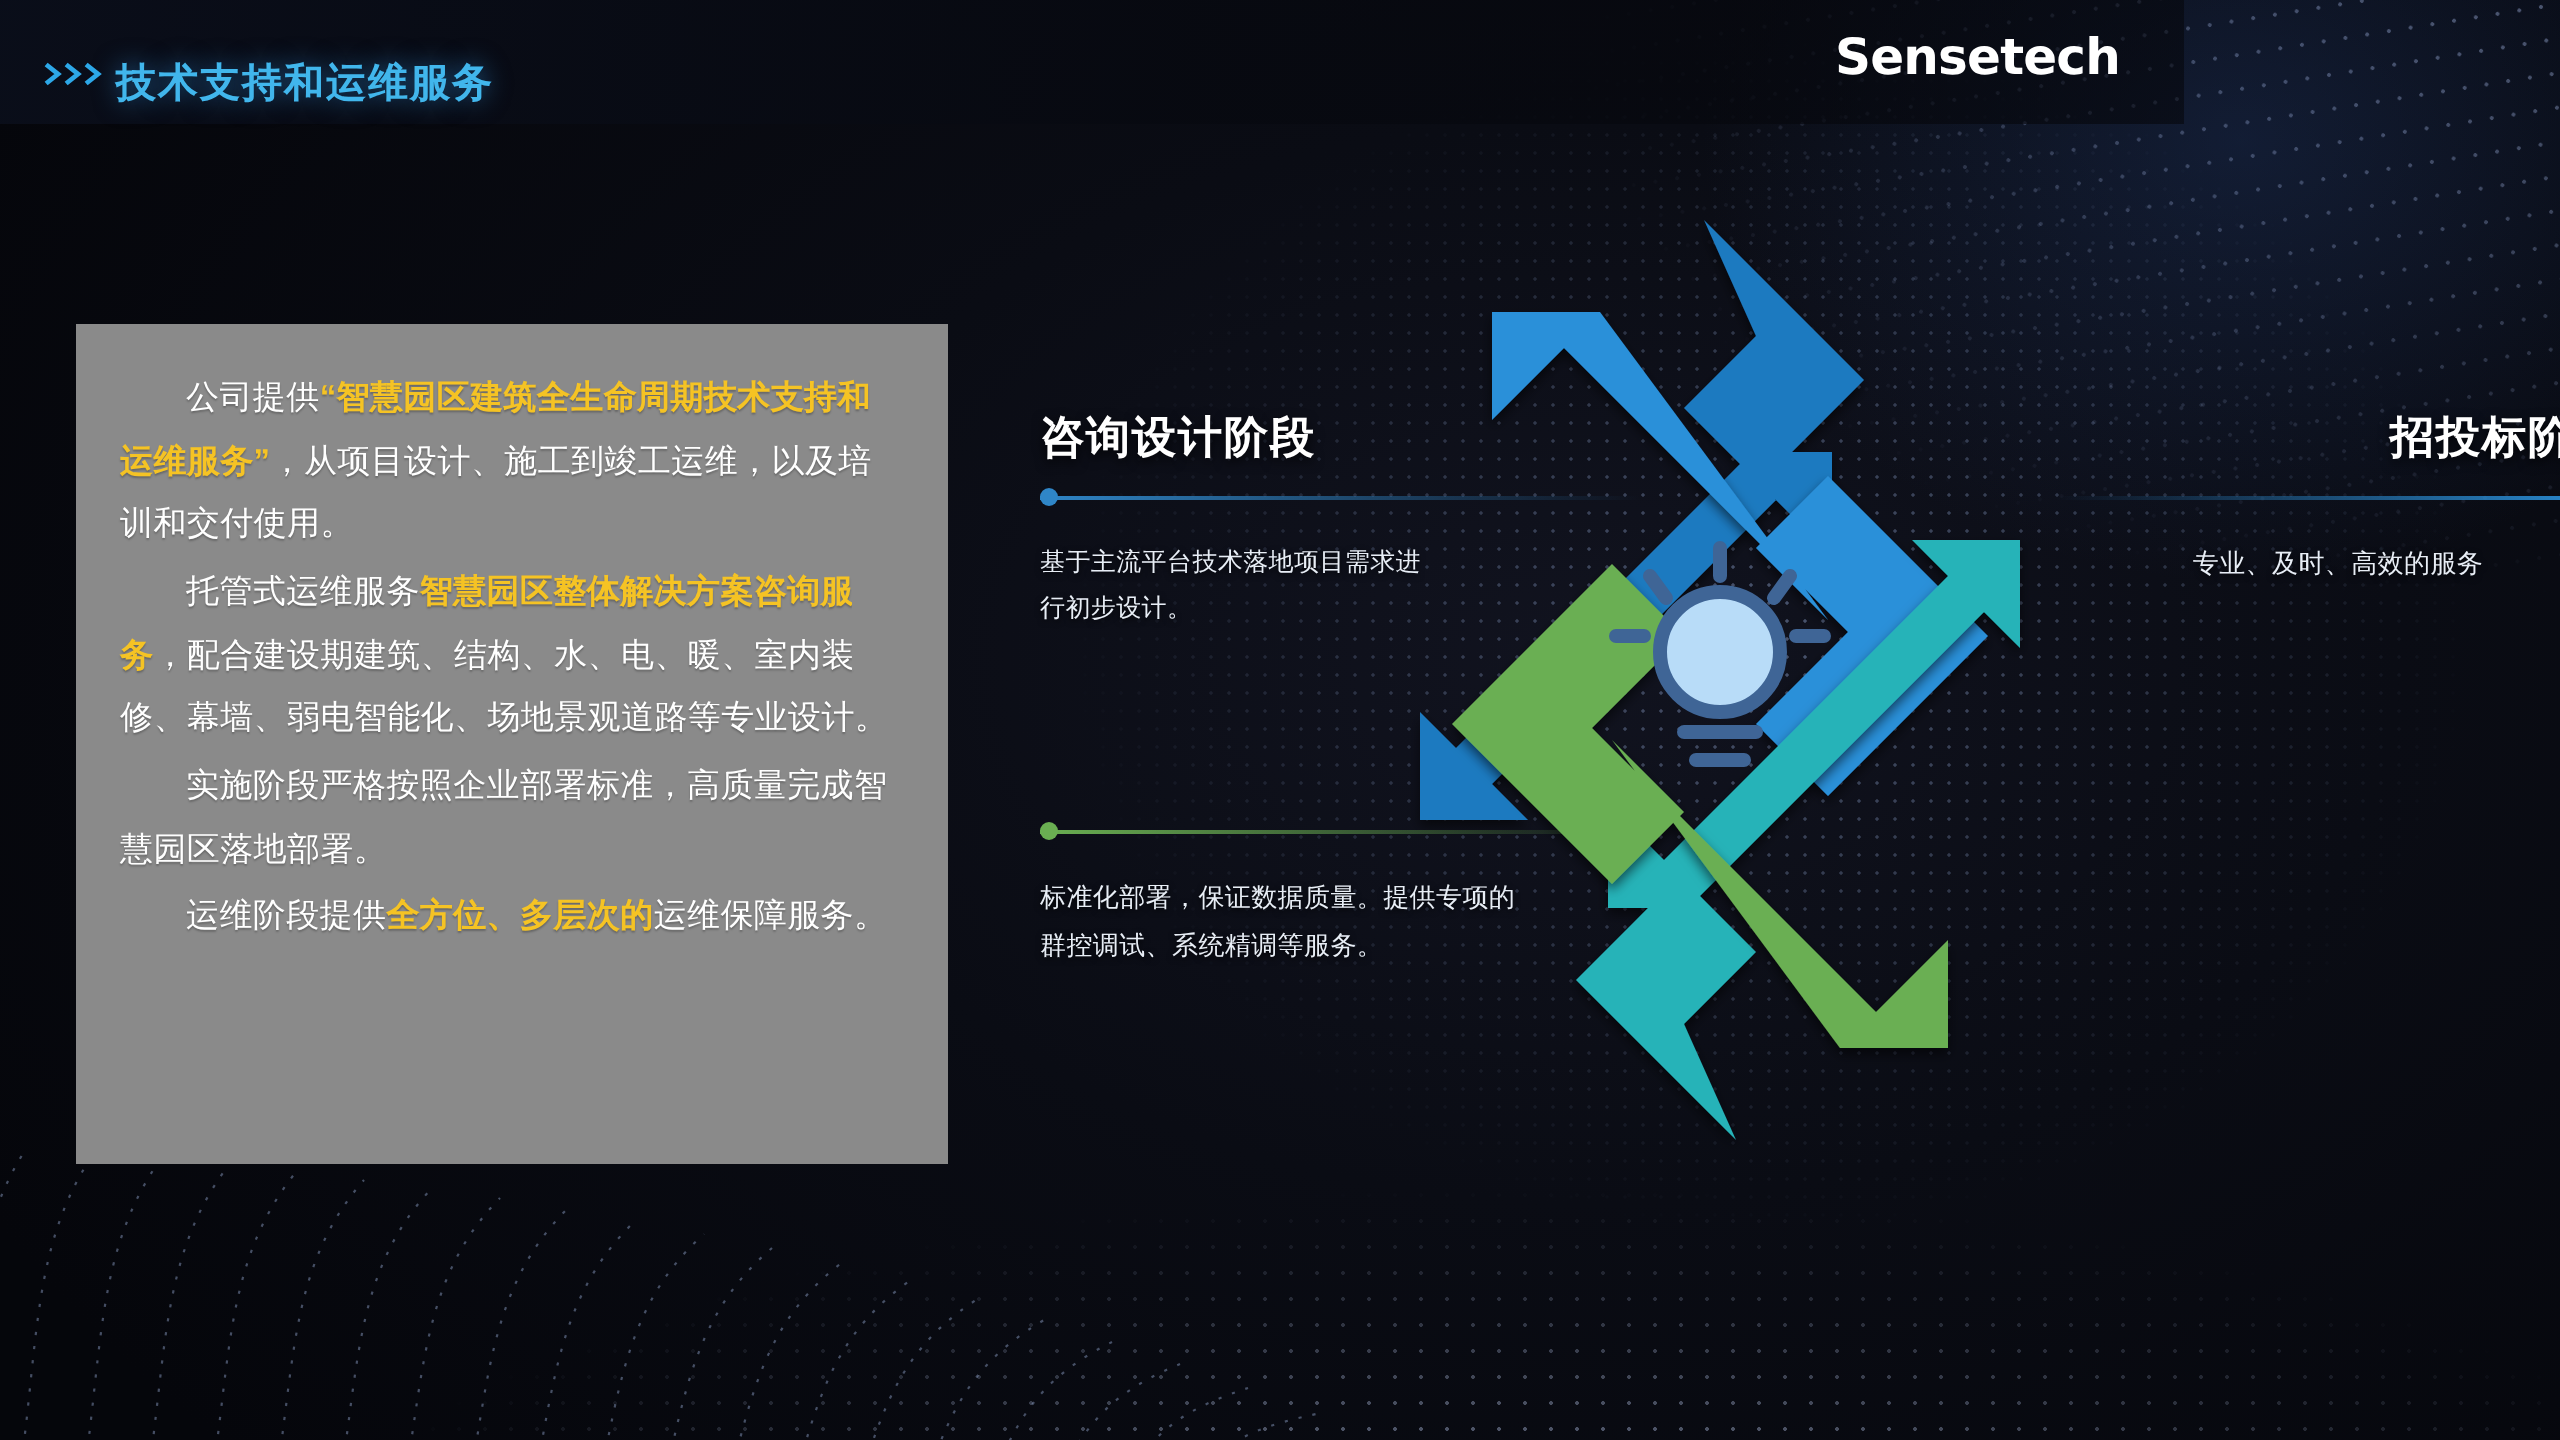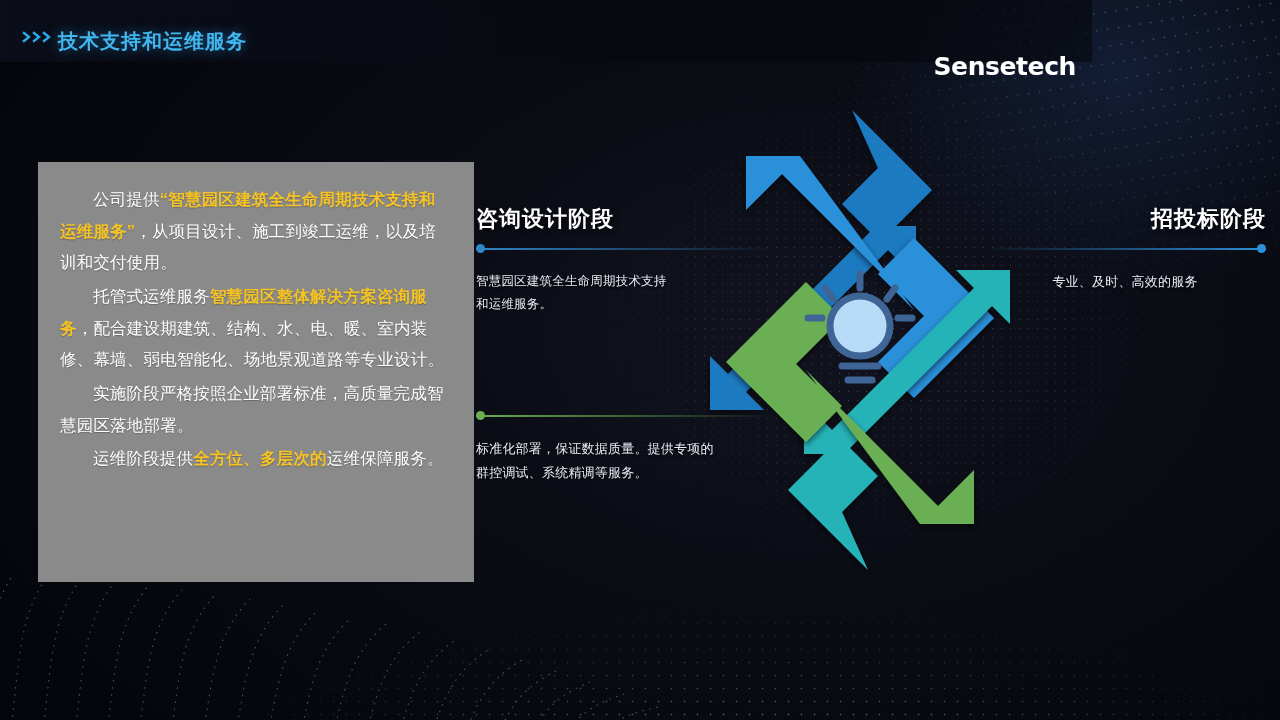--- a/index.html
+++ b/index.html
@@ -63,24 +63,23 @@
     display: flex; gap: 2px; align-items: center;
     color: #2da8e8; font-size: 17px; font-weight: bold; letter-spacing: -1px;
   }
   .chev svg { display: block; }
   .header-title {
     position: absolute; left: 58px; top: 28px;
     color: #41b6ec; font-size: 20px; font-weight: bold; letter-spacing: 1px;
     text-shadow: 0 0 12px rgba(50,150,230,.55);
   }
   .logo {
-    position: absolute; right: 16px; top: 14px;
+    position: absolute; right: 32px; top: 14px;
     color: #ffffff; font-size: 25px; font-weight: bold; letter-spacing: -0.4px;
     font-family: "DejaVu Sans", "Liberation Sans", sans-serif;
-    margin-top: 38px;
   }
 
   
   .panel {
     position: absolute; left: 38px; top: 162px; width: 436px; height: 420px;
     background: #8a8a8a;
     padding: 22px 24px 18px 22px;
   }
   .panel-pointer {
     position: absolute; left: 426px; top: 292px;
@@ -94,21 +93,21 @@
     font-size: 16.5px;
     line-height: 1.92;
     text-indent: 2em;
     letter-spacing: .2px;
     text-shadow: 0 1px 1px rgba(0,0,0,.25);
   }
   .panel p + p { margin-top: 2px; }
   .hl { color: #f5c324; font-weight: bold; }
 
   
-  .stage { position: absolute; }
+  .stage { position: absolute; margin-left: 44px; }
   .stage .s-title {
     color: #ffffff; font-size: 22px; font-weight: bold; letter-spacing: 1px;
     text-shadow: 0 2px 6px rgba(0,0,0,.8);
     white-space: nowrap;
   }
   .rule { position: relative; height: 10px; margin-top: 10px; }
   .rule .line {
     position: absolute; top: 4px; height: 2px; left: 0; right: 0;
   }
   .rule .dot {
@@ -290,21 +289,21 @@
       </g>
     </svg>
   </div>
 
   <div class="stage" id="stage-consult">
     <div class="s-title">咨询设计阶段</div>
     <div class="rule">
       <div class="line" style="background:linear-gradient(90deg,#2f86c8,rgba(47,134,200,0));"></div>
       <div class="dot" style="left:0;background:#2f86c8;"></div>
     </div>
-    <div class="s-desc">智慧园区建筑全生命周期技术支持和运维服务。</div>
+    <div class="s-desc">基于主流平台技术落地项目需求进行初步设计。</div>
   </div>
 
   <div class="stage" id="stage-bid">
     <div class="s-title">招投标阶段</div>
     <div class="rule">
       <div class="line" style="background:linear-gradient(90deg,rgba(43,144,217,0),#2b90d9);"></div>
       <div class="dot" style="right:0;background:#2b90d9;"></div>
     </div>
     <div class="s-desc">专业、及时、高效的服务</div>
   </div>

